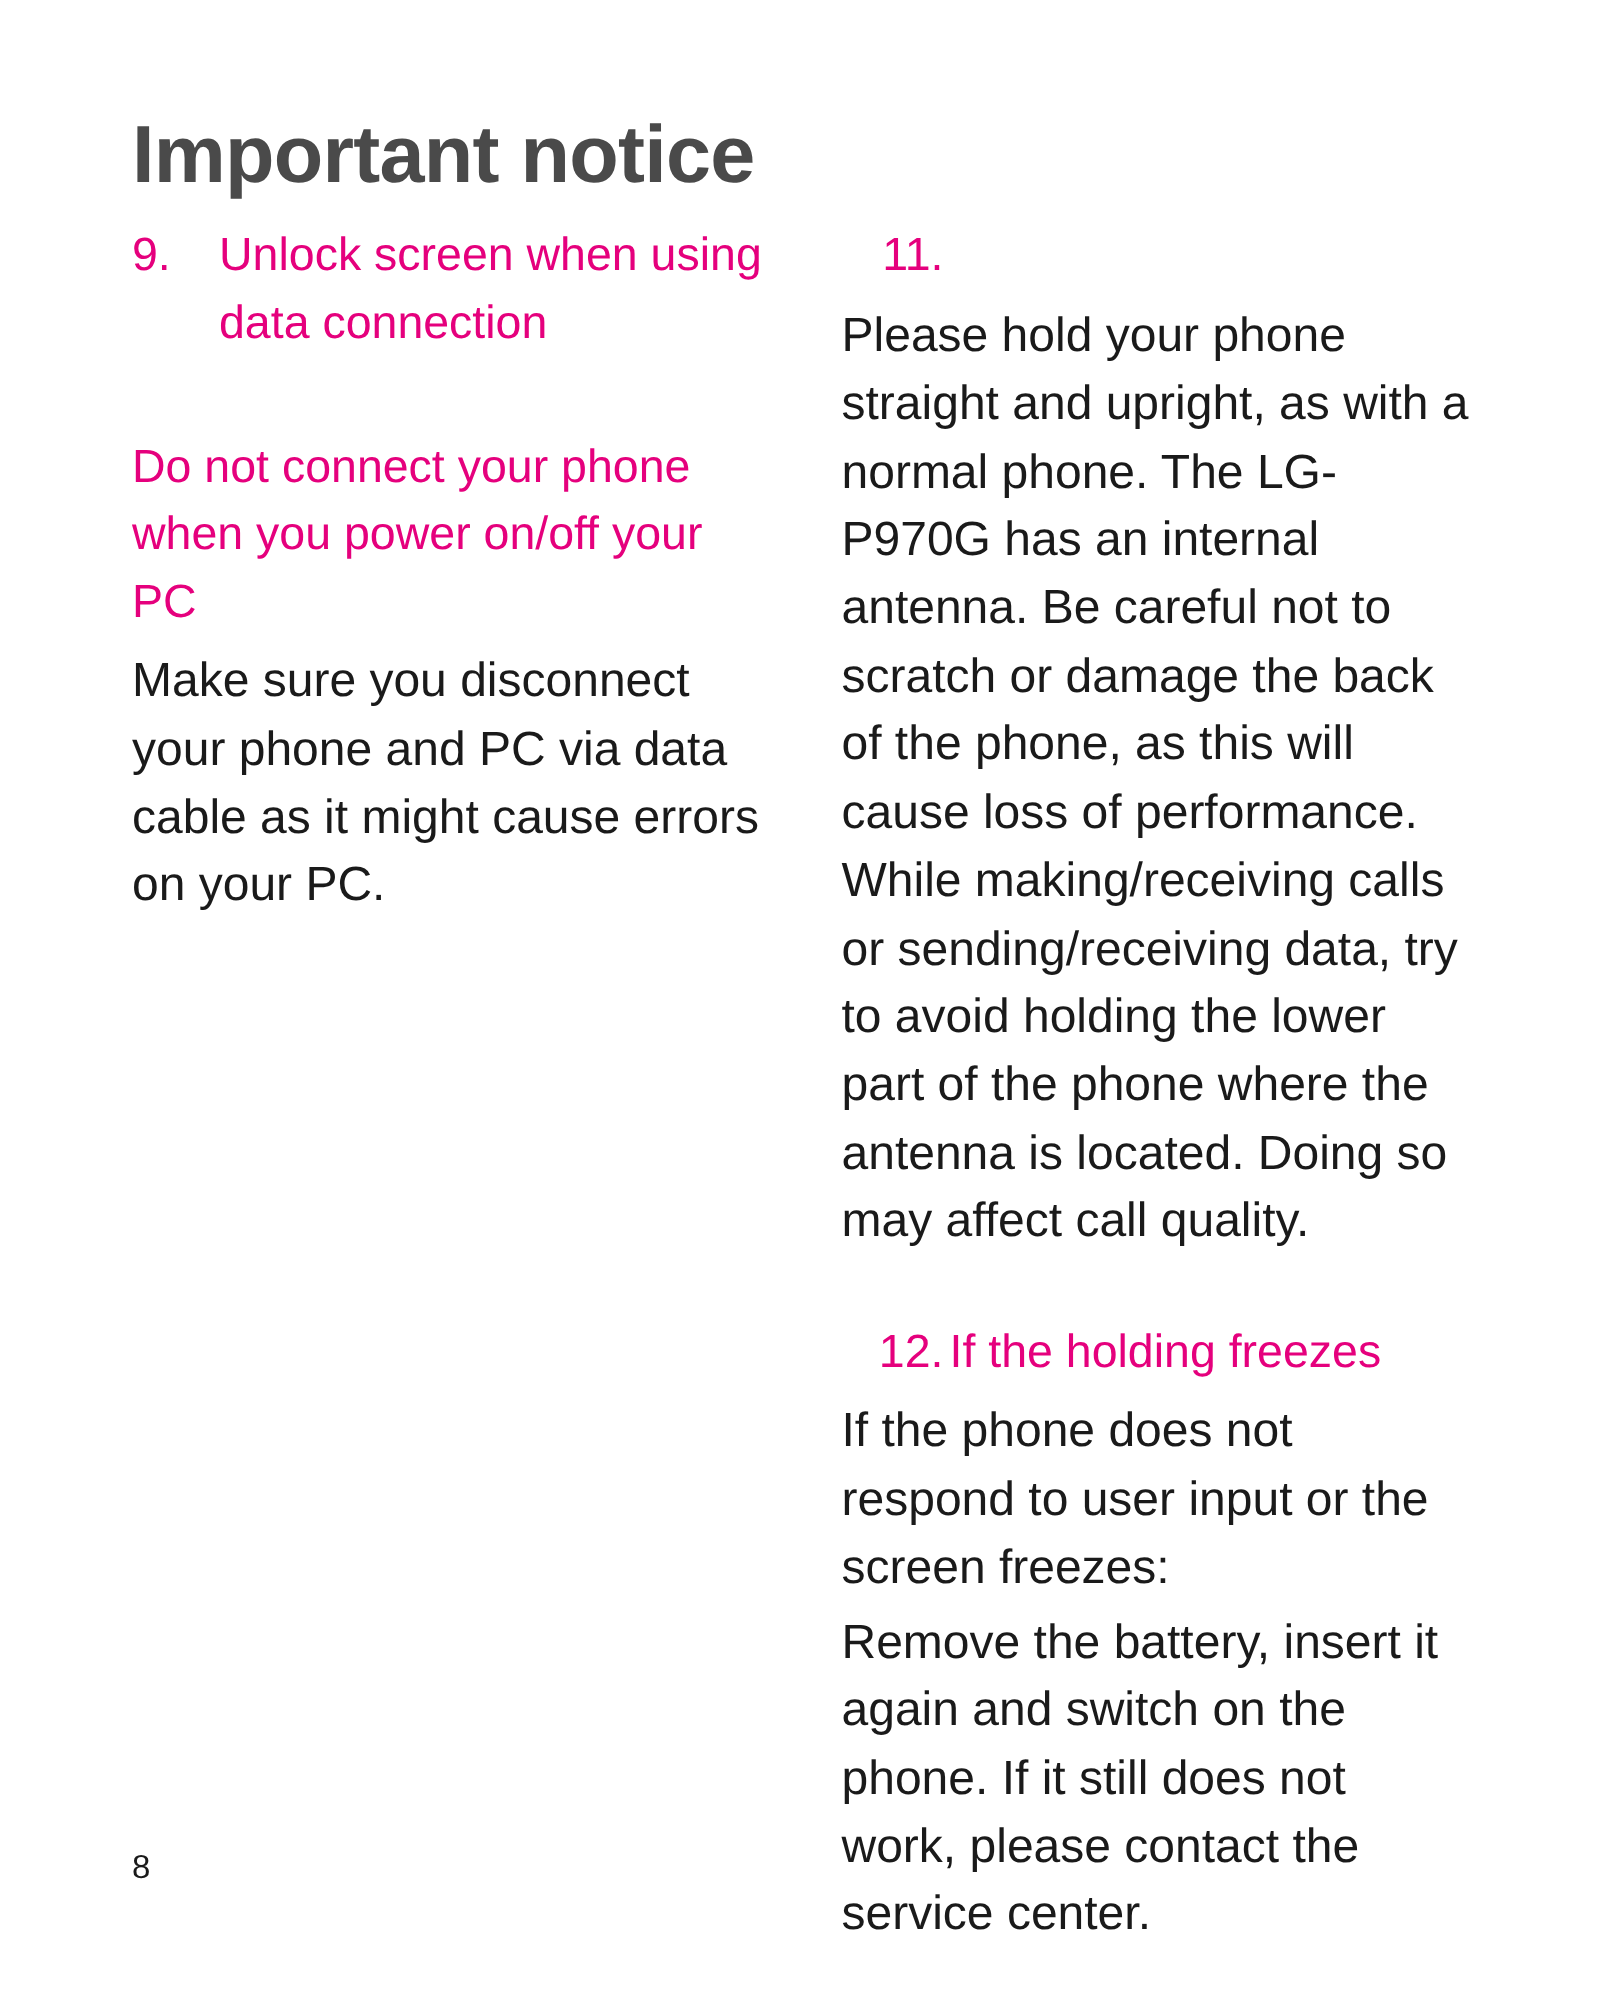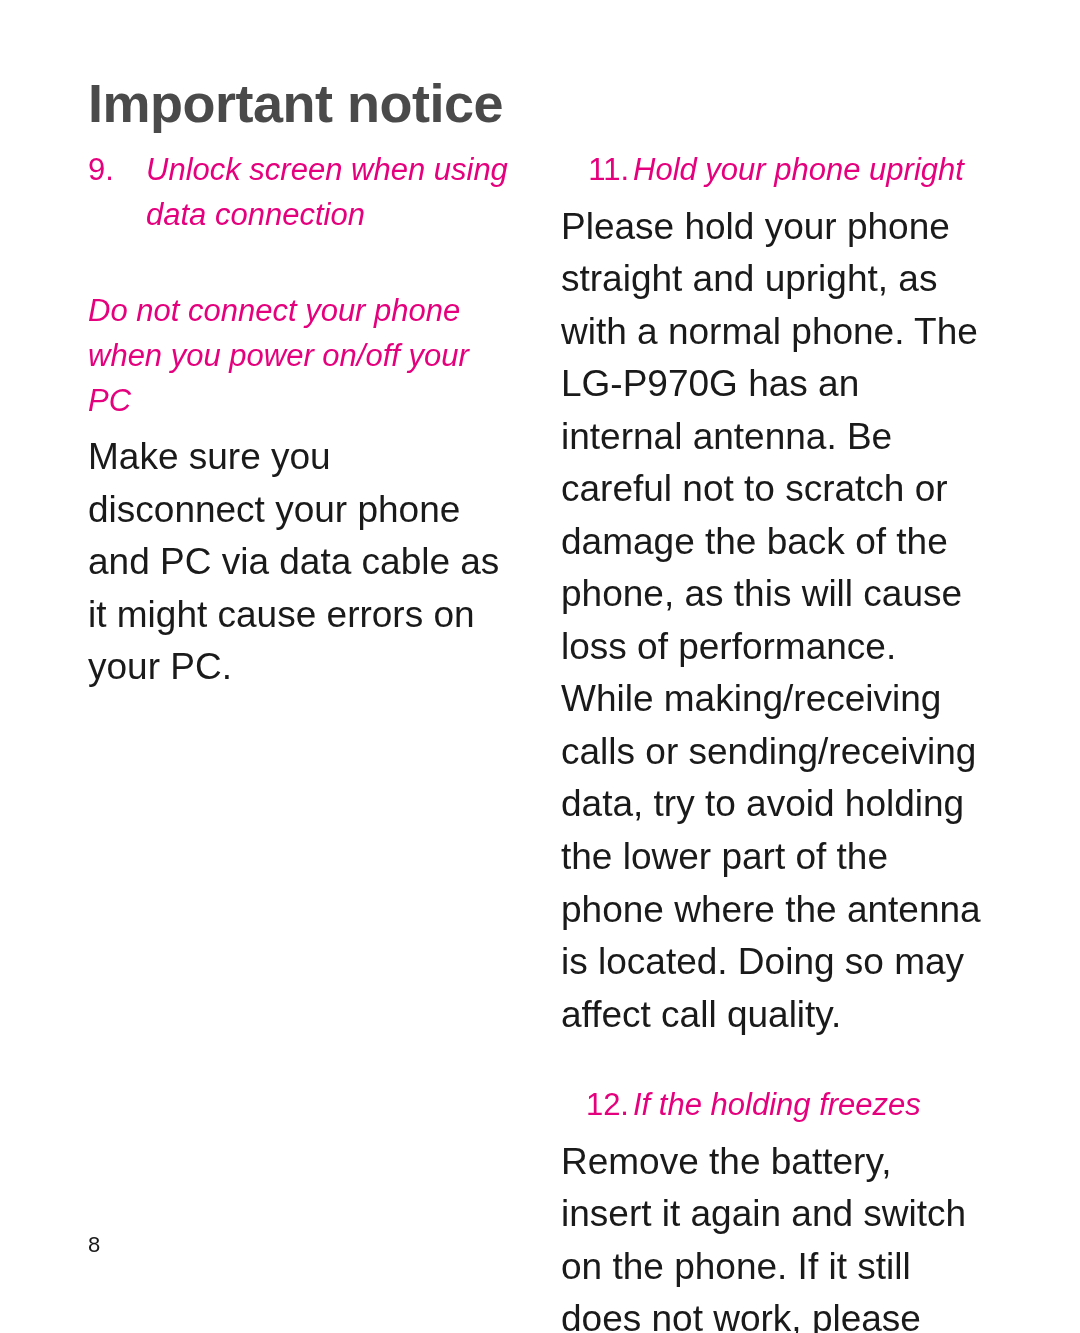--- a/index.html
+++ b/index.html
@@ -47,24 +47,24 @@
     line-height: 1.44;
     display: flex;
     margin-bottom: 8px;
   }
   .sec-num {
     flex: 0 0 auto;
     min-width: 54px;
     padding-right: 4px;
   }
   .sec-num.wide { min-width: 68px; text-align: right; }
-  .sec-title { flex: 1 1 auto; font-style: italic; }
+  .sec-title { flex: 1 1 auto; }
 
   .para {
-    font-size: 37px;
+    font-size: 32px;
     line-height: 1.42;
     color: #1a1a1a;
     margin: 0 0 12px 0;
   }
   .para.tight { margin-bottom: 4px; }
 
   .spacer-lg { height: 44px; }
   .spacer-md { height: 30px; }
 
   .footer-num {
@@ -100,32 +100,32 @@
       <p class="para">Make sure you disconnect your phone and PC via data cable as it might cause errors on your PC.</p>
     </div>
 
   </div>
 
   <div class="col col-right">
 
     <div class="section">
       <div class="sec-head">
         <span class="sec-num wide">11.</span>
-        <span class="sec-title">Hold your phone upright</span>
       </div>
       <p class="para">Please hold your phone straight and upright, as with a normal phone. The LG-P970G has an internal antenna. Be careful not to scratch or damage the back of the phone, as this will cause loss of performance. While making/receiving calls or sending/receiving data, try to avoid holding the lower part of the phone where the antenna is located. Doing so may affect call quality.</p>
     </div>
 
     <div class="spacer-md"></div>
 
     <div class="section">
       <div class="sec-head">
         <span class="sec-num wide">12.</span>
         <span class="sec-title">If the holding freezes</span>
       </div>
+      <p class="para tight">If the phone does not respond to user input or the screen freezes:</p>
       <p class="para">Remove the battery, insert it again and switch on the phone. If it still does not work, please contact the service center.</p>
     </div>
 
   </div>
 
   <div class="footer-num">8</div>
 
 </div>
 
 </body></html>

